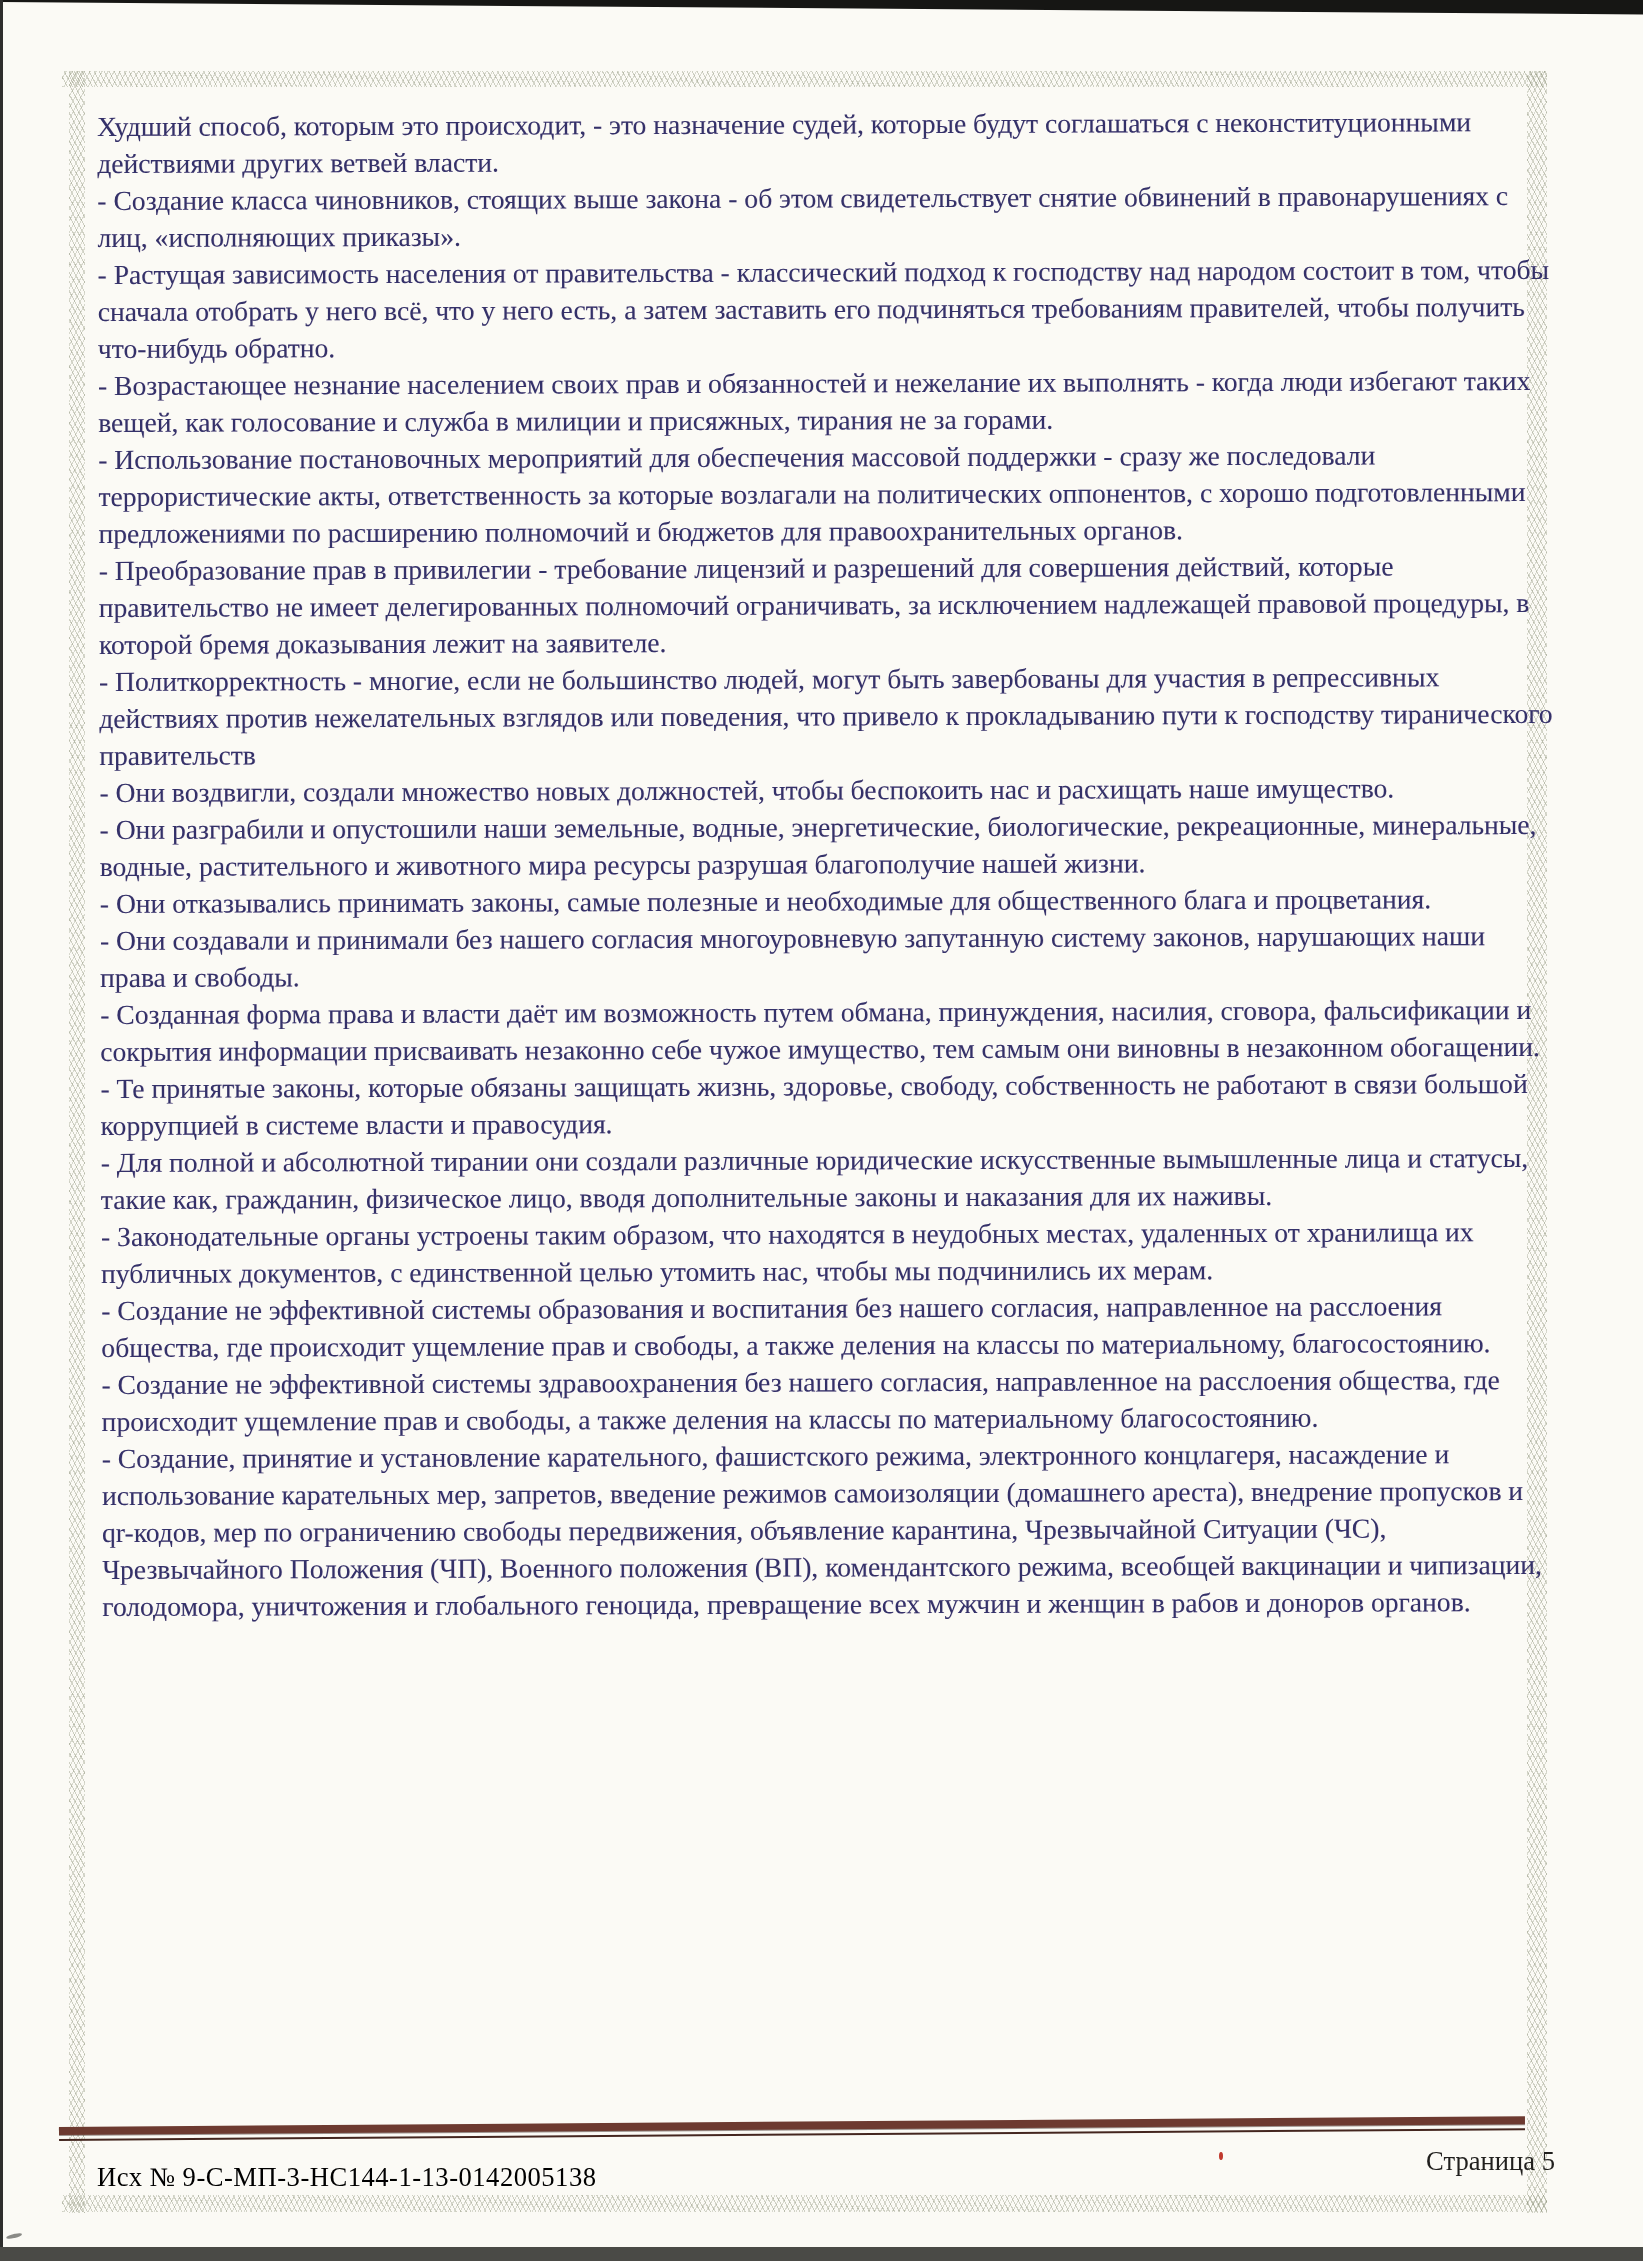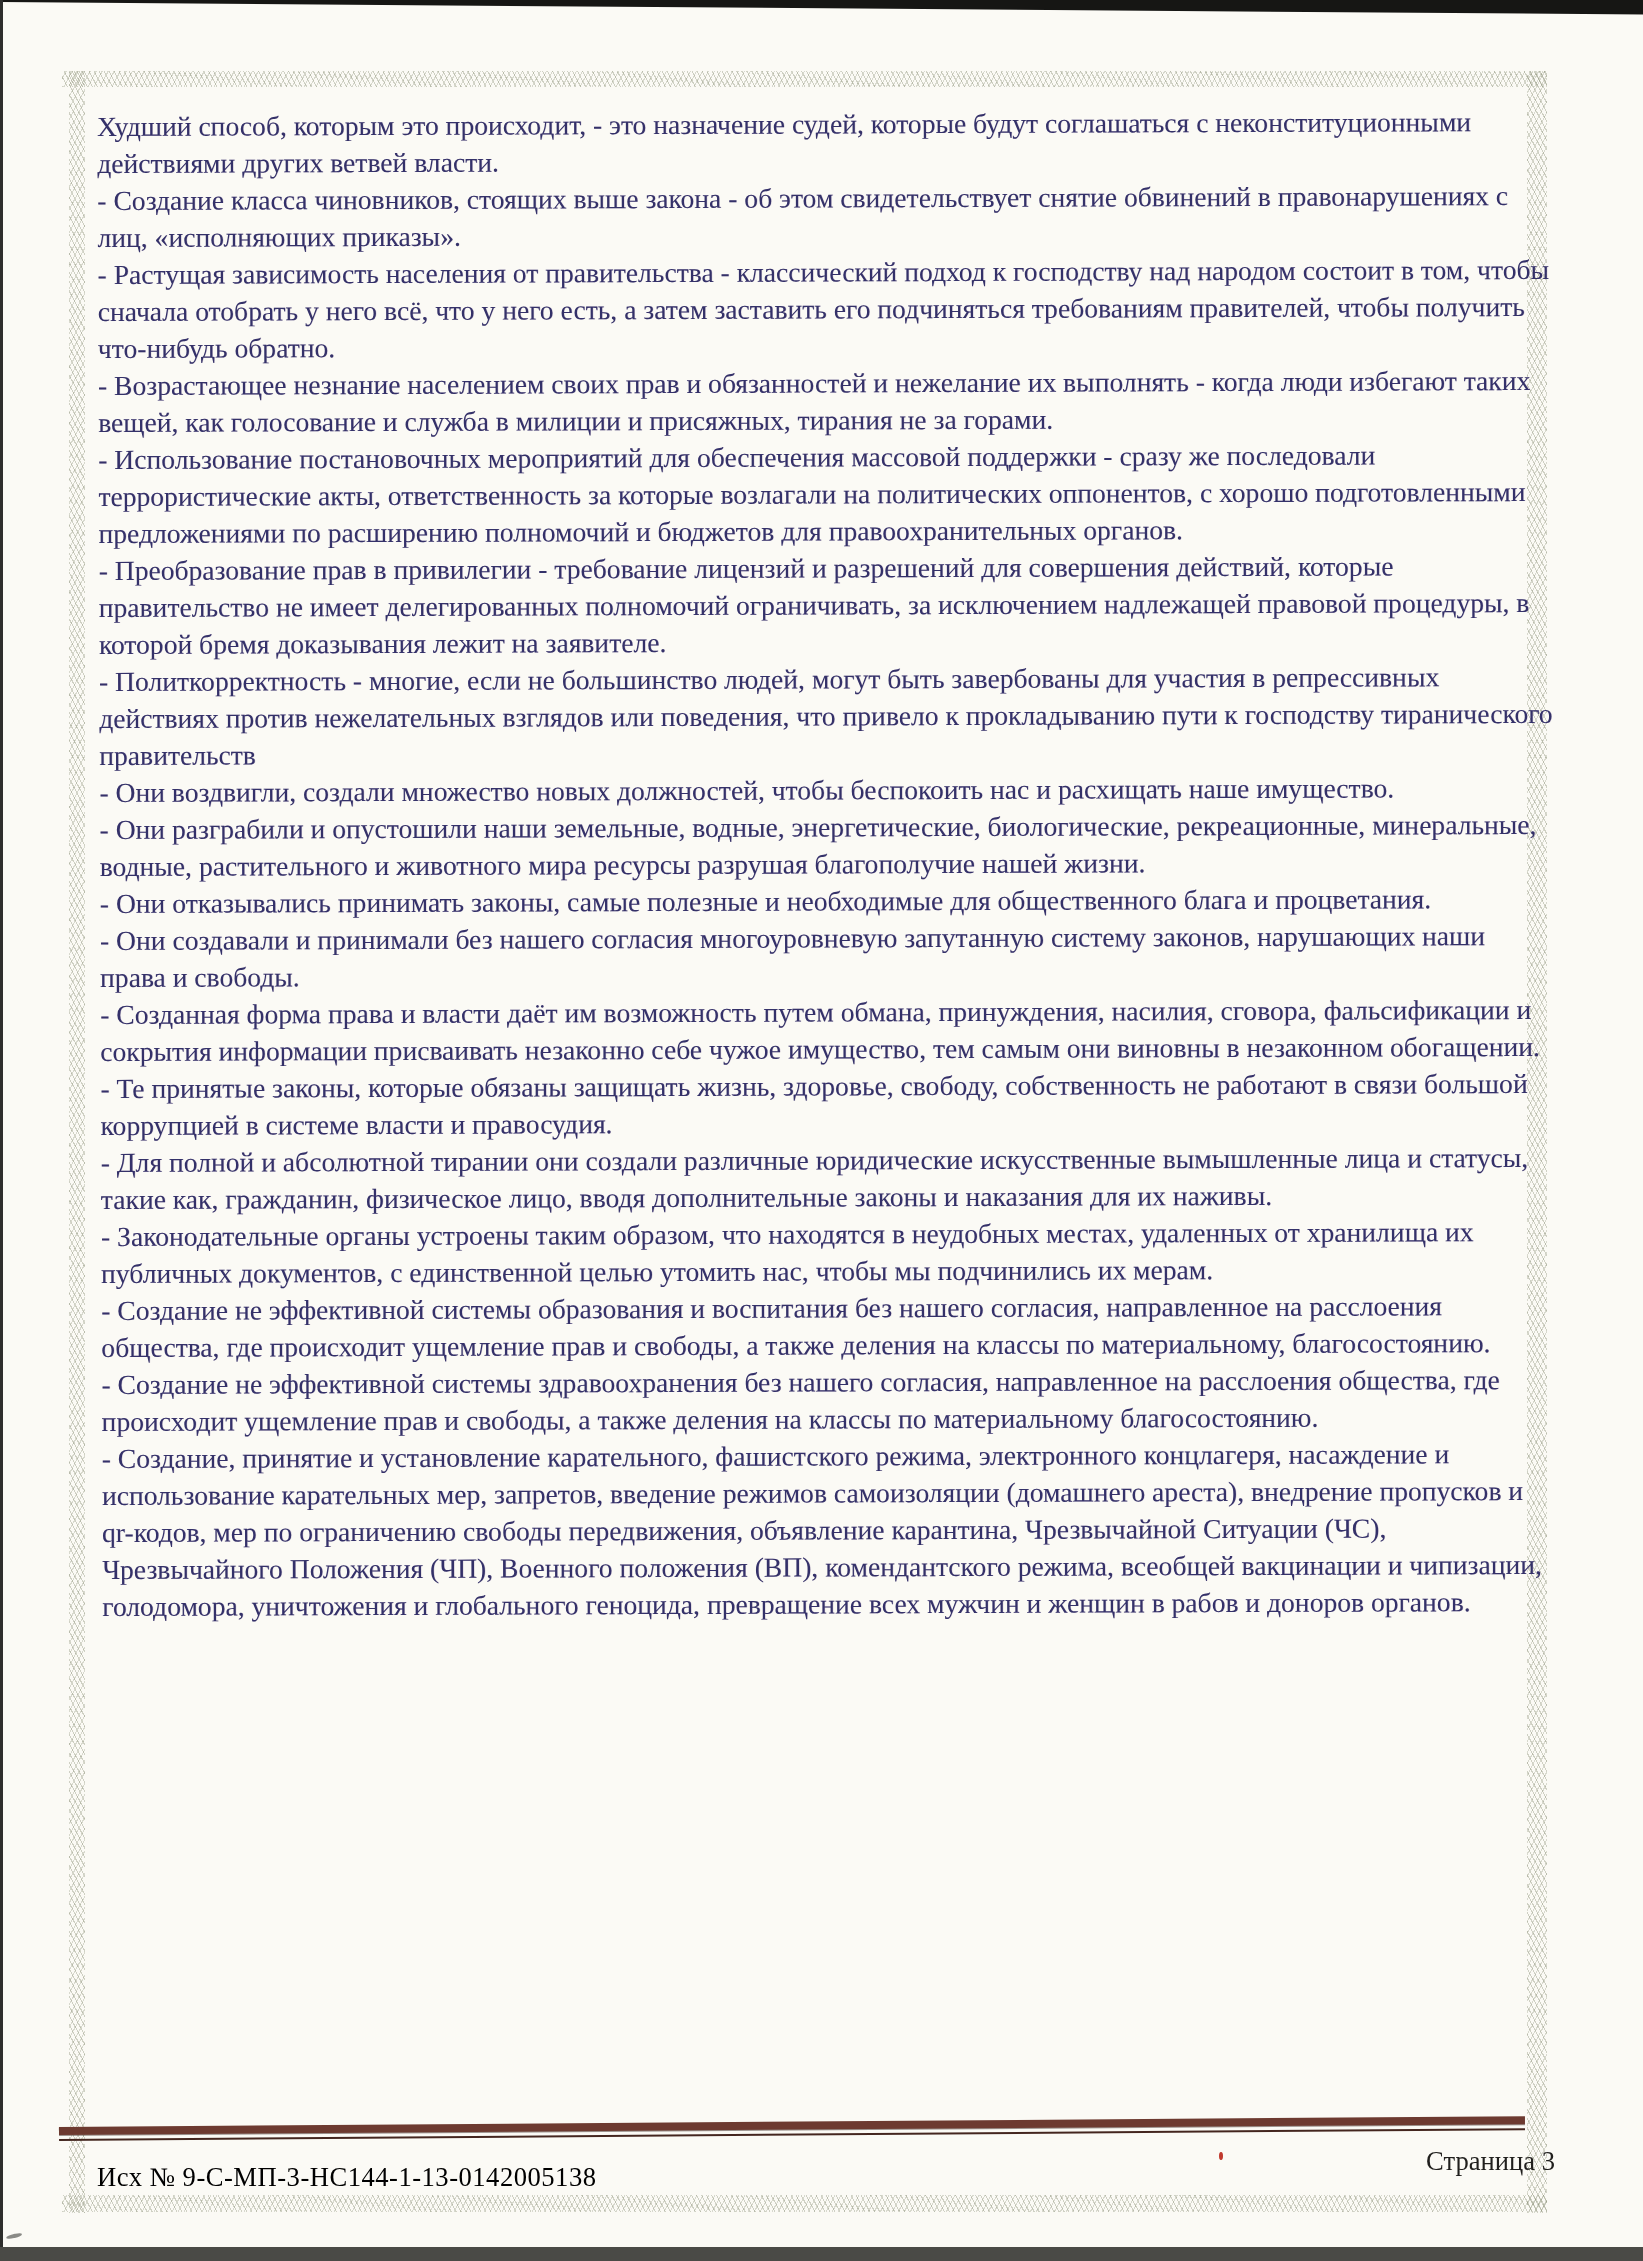--- a/index.html
+++ b/index.html
@@ -144,18 +144,18 @@
   <p>- Создание, принятие и установление карательного, фашистского режима, электронного концлагеря, насаждение и использование карательных мер, запретов, введение режимов самоизоляции (домашнего ареста), внедрение пропусков и qr-кодов, мер по ограничению свободы передвижения, объявление карантина, Чрезвычайной Ситуации (ЧС), Чрезвычайного Положения (ЧП), Военного положения (ВП), комендантского режима, всеобщей вакцинации и чипизации, голодомора, уничтожения и глобального геноцида, превращение всех мужчин и женщин в рабов и доноров органов.</p>
 </main>
 
 <div class="footer-rule">
   <div class="rule-thick"></div>
   <div class="rule-thin"></div>
 </div>
 
 <div class="footer">
   <span class="ref-number">Исх № 9-С-МП-3-НС144-1-13-0142005138</span>
-  <span class="page-number">Страница 3</span>
+  <span class="page-number">Страница 5</span>
 </div>
 
 <div class="ink-speck"></div>
 <div class="pen-mark"></div>
 
 
 </body></html>

